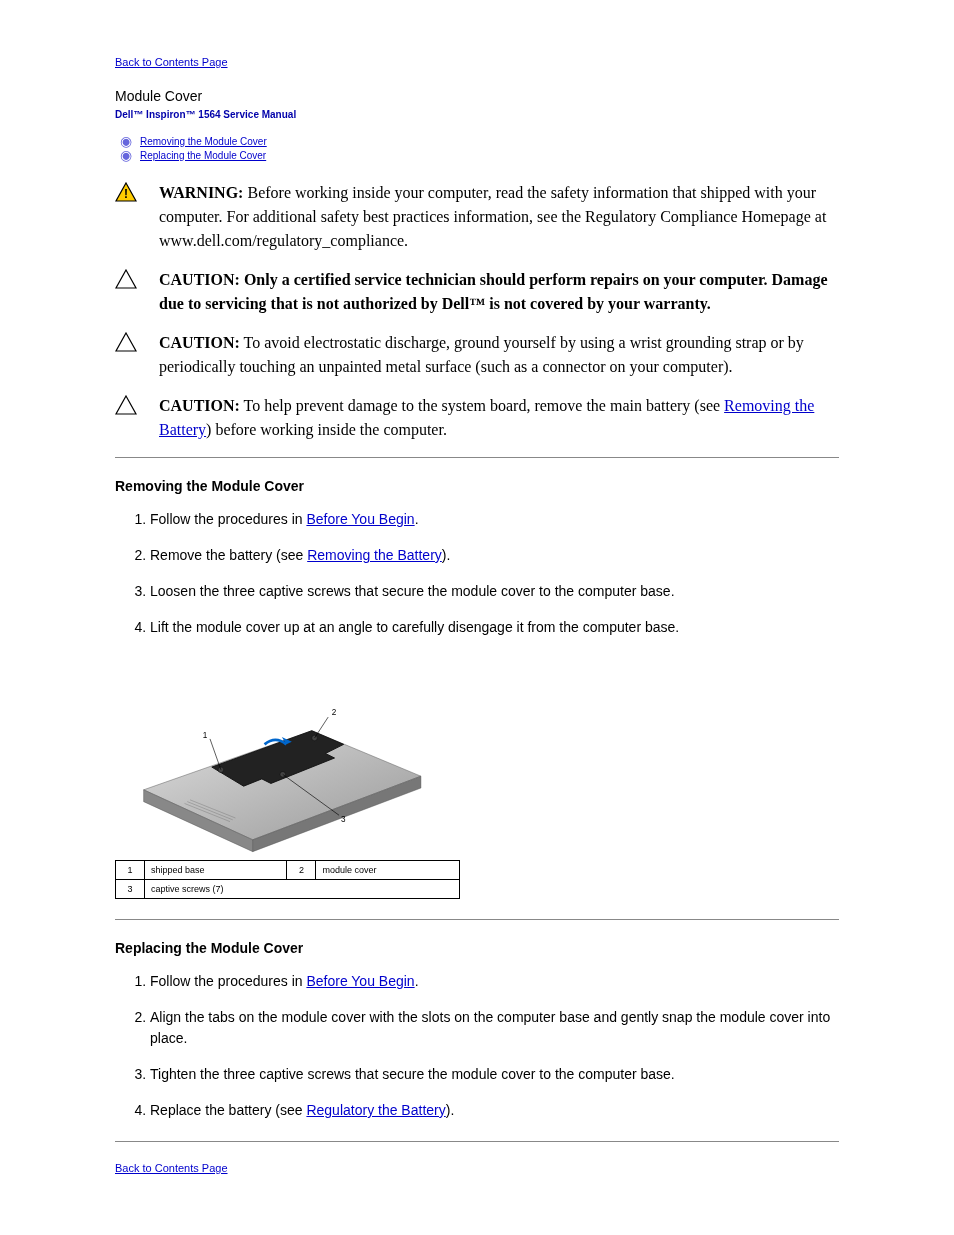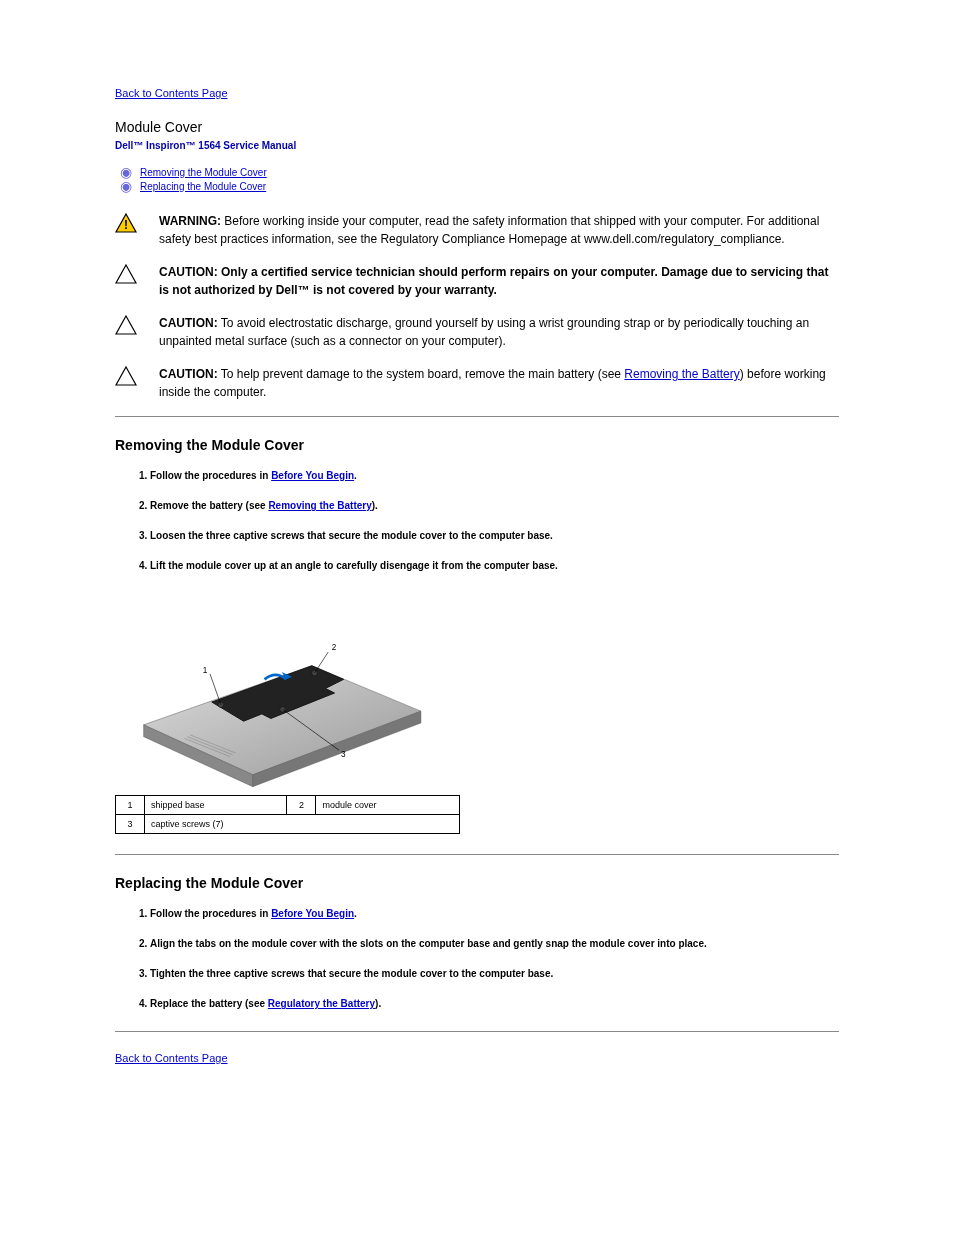--- a/index.html
+++ b/index.html
@@ -4,21 +4,21 @@
   <style>
     body {
       margin: 0;
       padding: 0;
       font-family: Verdana, Arial, sans-serif;
       font-size: 11px;
       background: white;
       width: 954px;
     }
     .page {
-      padding: 87px 115px 50px 115px;
+      padding: 56px 115px 50px 115px;
     }
     .top-link {
       color: #0000cc;
       text-decoration: underline;
       font-size: 11px;
       display: block;
       margin-bottom: 20px;
     }
     .page-title {
       font-size: 14px;
@@ -63,22 +63,23 @@
       gap: 12px;
       margin-bottom: 15px;
       align-items: start;
     }
     .warning-icon {
       width: 22px;
       height: 20px;
       margin-top: 1px;
     }
     .warn-text {
-      font-size: 12px;
+      font-size: 16px;
       line-height: 1.5;
+      font-family: Liberation Serif, serif;
     }
     .warn-text b {
       font-weight: bold;
     }
     .warn-link {
       color: #0000cc;
       text-decoration: underline;
     }
     .separator {
       border: none;
@@ -89,24 +90,23 @@
       font-size: 14px;
       font-weight: bold;
       margin: 20px 0 15px 0;
       color: #000;
     }
     ol.steps {
       padding-left: 35px;
       margin: 0 0 20px 0;
     }
     ol.steps li {
-      font-size: 10px;
+      font-size: 14px;
       margin-bottom: 15px;
       line-height: 1.5;
-      font-weight: bold;
     }
     .step-link {
       color: #0000cc;
       text-decoration: underline;
     }
     .diagram-block {
       margin: 20px 0;
       padding-left: 0px;
     }
     .diagram-svg {

